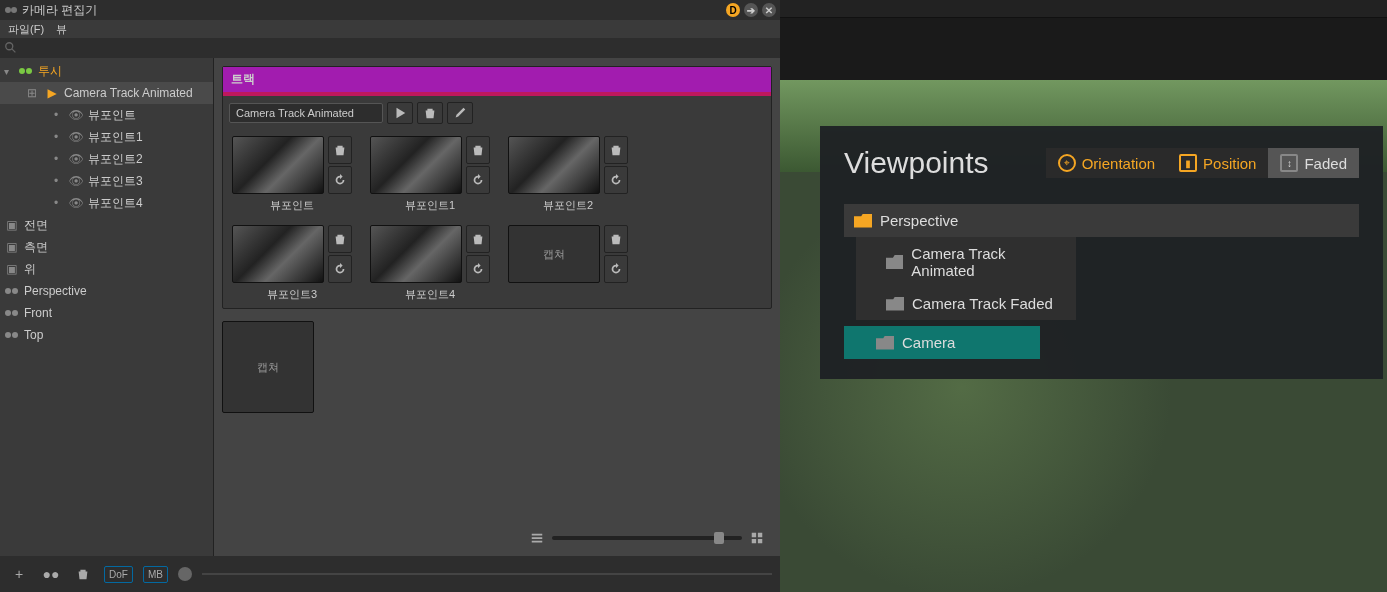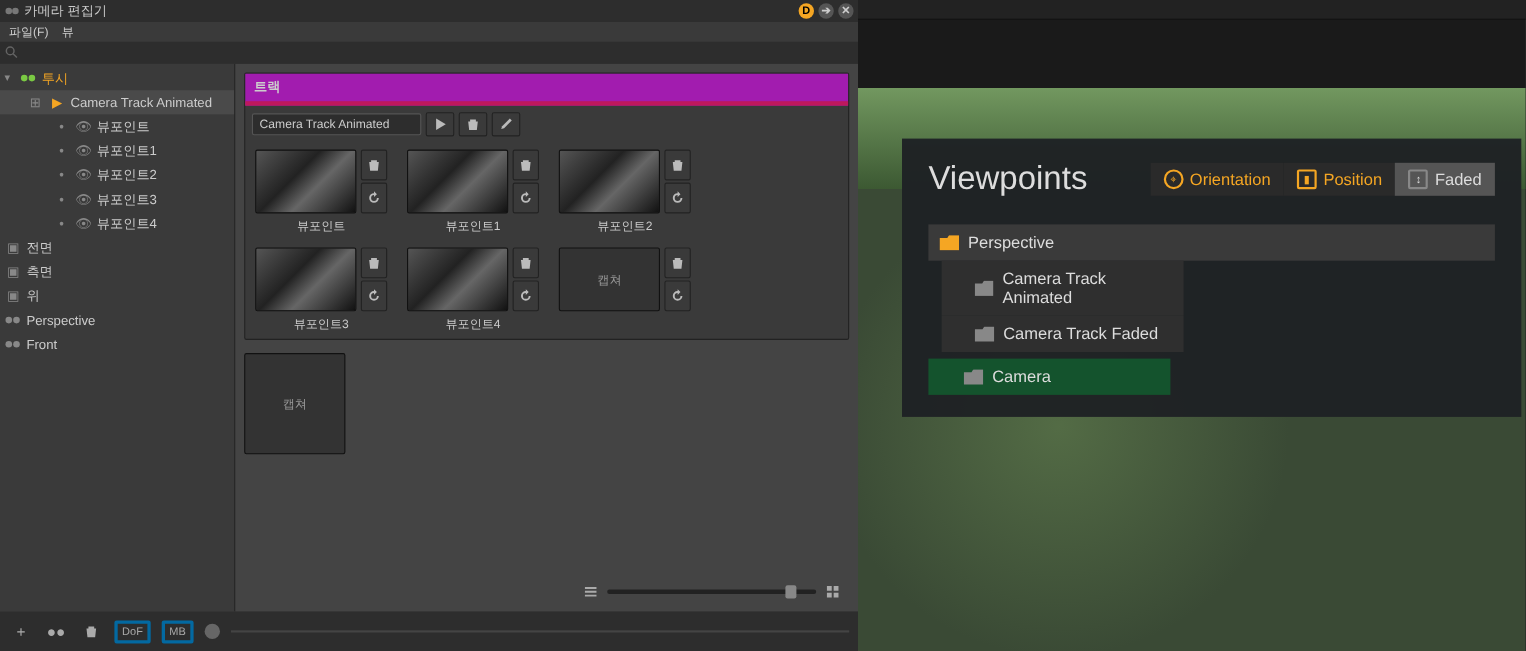--- a/index.html
+++ b/index.html
@@ -51,21 +51,21 @@
 .thumb2 { width:92px; height:92px; background:#333; border:1px solid #111; border-radius:2px; display:flex; align-items:center; justify-content:center; font-size:11px; color:#999; margin-top:12px; }
 
 .zoombar { height:20px; display:flex; align-items:center; justify-content:flex-end; gap:8px; padding:0 8px; }
 .zoombar .listicon { width:14px; height:14px; }
 .zoombar .slider { width:190px; height:4px; background:#222; border-radius:2px; position:relative; }
 .zoombar .slider::after { content:""; position:absolute; right:18px; top:-4px; width:10px; height:12px; background:#888; border-radius:2px; }
 .zoombar .grid { width:14px; height:14px; }
 
 .statusbar { height:36px; background:#2d2d2d; display:flex; align-items:center; gap:10px; padding:0 8px; }
 .statusbar .btn { width:22px; height:22px; display:flex; align-items:center; justify-content:center; color:#aaa; font-size:14px; }
-.statusbar .box { padding:2px 4px; border:3px solid #0369a1; border-radius:2px; font-size:10px; color:#aaa; }
+.statusbar .box { padding:2px 4px; border:1px solid #0369a1; border-radius:2px; font-size:10px; color:#aaa; }
 .statusbar .knob { width:14px; height:14px; background:#666; border-radius:50%; }
 .statusbar .track { flex:1; height:2px; background:#444; }
 
 
 .right { flex:1; height:592px; position:relative; background:#1a1a1a; }
 .viewport { position:absolute; left:0; right:0; top:80px; bottom:0; background:
   linear-gradient(180deg, rgba(120,160,100,0.9) 0%, rgba(60,90,50,0.9) 18%, transparent 18%),
   radial-gradient(circle at 30% 60%, rgba(100,130,80,.6), transparent 40%),
   #3a4a35; }
 .ruler { position:absolute; left:0; right:0; top:0; height:18px; background:#222; border-bottom:1px solid #111; }
@@ -75,21 +75,21 @@
 .ovbtn { display:flex; align-items:center; gap:6px; padding:6px 12px; font-size:15px; background:#2a2a2a; cursor:pointer; }
 .ovbtn.active { color:#f5a623; }
 .ovbtn.active .ovicon { border-color:#f5a623; }
 .ovbtn.h { background:#555; }
 .ovicon { width:18px; height:18px; border:2px solid #888; border-radius:50%; display:inline-flex; align-items:center; justify-content:center; font-size:10px; }
 .ovicon.sq { border-radius:2px; }
 .ovlist { margin-top:24px; }
 .ovfolder { display:flex; align-items:center; gap:8px; padding:8px 10px; font-size:15px; cursor:pointer; }
 .ovfolder.sel { background:#3a3a3a; }
 .ovfolder.sub { padding-left:30px; background:#2f2f2f; margin-left:12px; width:220px; }
-.ovfolder.cam { background:#14532d; margin-top:6px; width:220px;padding-left:32px; }
+.ovfolder.cam { background:#0f766e; margin-top:6px; width:196px;padding-left:32px; }
 .fld { width:18px; height:14px; background:#888; clip-path:polygon(0 20%,40% 20%,50% 0,100% 0,100% 100%,0 100%); }
 .fld.or { background:#f5a623; }
 .fld.gr { background:#888; }
 
 svg { display:block; }
 </style>
 </head>
 <body>
 
 <div class="app">
@@ -185,20 +185,29 @@
         </div>
         <div class="trow ind0">
           <span class="nicon gray">
               <svg width="16" height="12">
                 <circle cx="4" cy="6" r="3" fill="#888"></circle>
                 <circle cx="11" cy="6" r="3" fill="#888"></circle>
               </svg>
             </span>
           <span class="nlabel">Front</span>
         </div>
+        <div class="trow ind0">
+          <span class="nicon gray">
+              <svg width="16" height="12">
+                <circle cx="4" cy="6" r="3" fill="#888"></circle>
+                <circle cx="11" cy="6" r="3" fill="#888"></circle>
+              </svg>
+            </span>
+          <span class="nlabel">Top</span>
+        </div>
       </div>
     </div>
 
     <div class="main">
       <div class="trackpanel">
         <div class="trackheader">트랙</div>
         <div class="trackbar">
           <div class="trackfield">Camera Track Animated</div>
           <div class="iconbtn">
               <svg viewBox="0 0 16 16">

